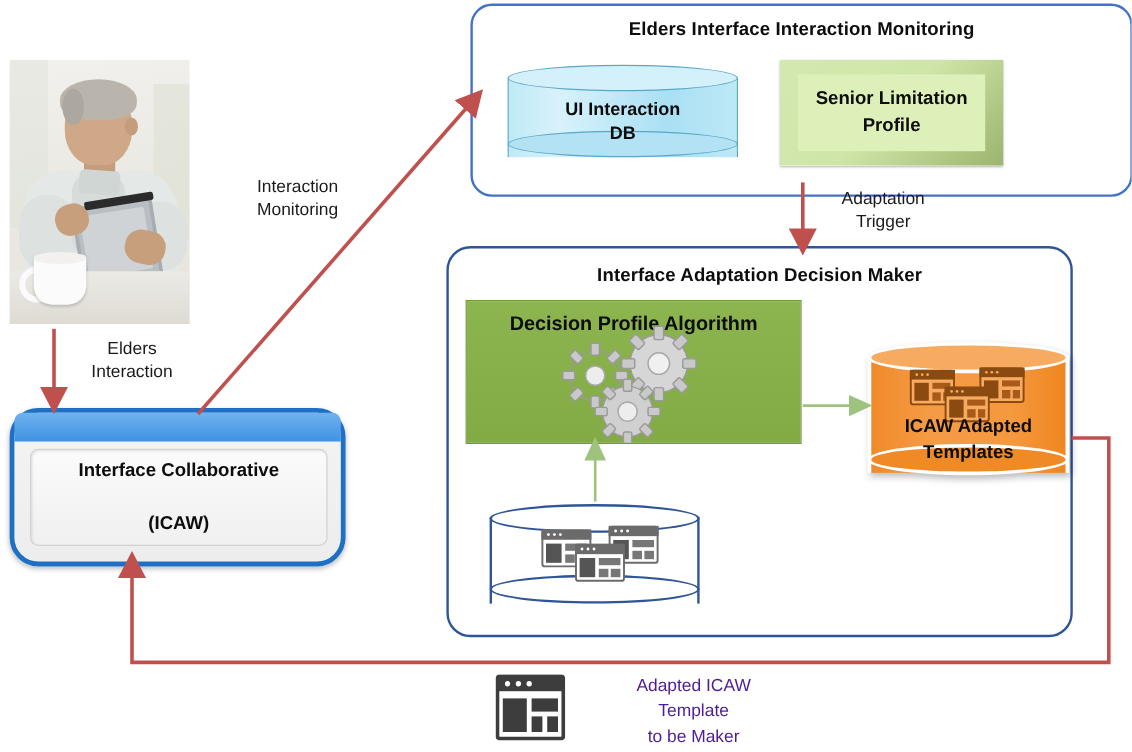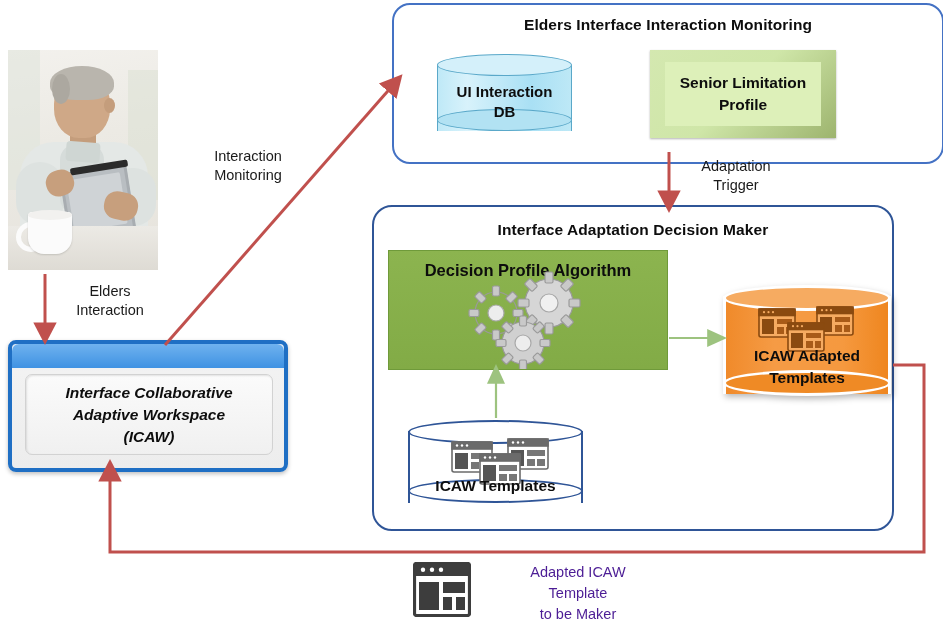--- a/index.html
+++ b/index.html
@@ -60,21 +60,21 @@
   .cyl .body{position:absolute;left:0;top:11px;width:100%;
              box-sizing:border-box;}
   .cyl .top{position:absolute;left:0;top:0;width:100%;height:22px;border-radius:50%;
             box-sizing:border-box;}
   .cyl .bot{position:absolute;left:0;width:100%;height:22px;border-radius:50%;
             box-sizing:border-box;}
   .cyl .lbl{position:absolute;width:100%;text-align:center;font-weight:bold;
             color:#0d0d0d;z-index:3;}
 
   
-  #ui-db{left:437px;top:54px;width:135px;height:88px;}
+  #ui-db{left:423px;top:54px;width:192px;height:88px;}
   #ui-db .body{height:66px;background:linear-gradient(90deg,#bfe9f7 0%,#d8f2fb 22%,#a9e0f4 70%,#bde8f6 100%);
                border-left:1.5px solid #5aa8c9;border-right:1.5px solid #5aa8c9;}
   #ui-db .top{background:#d4f0fa;border:1.5px solid #5aa8c9;}
   #ui-db .bot{top:55px;background:#b2e2f3;border:1.5px solid #5aa8c9;}
   #ui-db .lbl{top:28px;font-size:15px;line-height:20px;}
 
   
   #icaw-tpl{left:408px;top:420px;width:175px;height:94px;}
   #icaw-tpl .body{height:72px;background:#fff;
                   border-left:2px solid #2f5597;border-right:2px solid #2f5597;}
@@ -105,23 +105,23 @@
 
   
   #algo{left:388px;top:250px;width:278px;height:118px;
         background:linear-gradient(180deg,#8cb44f 0%,#82ab46 100%);
         border:1px solid #6f9a3a;}
   #algo .txt{position:absolute;top:10px;width:100%;text-align:center;
              font-weight:bold;font-size:16.5px;color:#0d0d0d;}
 
   
   #icaw-win{left:8px;top:340px;width:272px;height:124px;
-            border:4px solid #1f6fc4;border-radius:8px;
+            border:4px solid #1f6fc4;border-radius:24px;
             background:linear-gradient(180deg,#dfe9f4 0%,#f2f2f2 22%,#ededed 100%);
-            box-shadow:0 2px 4px rgba(0,0,0,.25);font-style:italic;}
+            box-shadow:0 2px 4px rgba(0,0,0,.25);}
   #icaw-win .titlebar{position:absolute;left:0;top:0;width:100%;height:24px;
                       background:linear-gradient(180deg,#6fb2ef 0%,#3f92e3 100%);
                       border-radius:7px 7px 0 0;}
   #icaw-win .panel{position:absolute;left:13px;top:30px;right:11px;bottom:13px;
                    background:linear-gradient(180deg,#fbfbfb 0%,#f0f0f0 100%);
                    border:1px solid #d2d2d2;border-radius:7px;
                    box-shadow:inset 1px 1px 2px rgba(0,0,0,.10);
                    display:flex;align-items:center;justify-content:center;}
   #icaw-win .ptxt{font-weight:bold;font-size:15.5px;color:#0d0d0d;text-align:center;
                   line-height:22px;}
@@ -275,21 +275,20 @@
           <circle cx="5" cy="3.5" r="1.2" fill="#fff" stroke="none"></circle>
           <circle cx="10" cy="3.5" r="1.2" fill="#fff" stroke="none"></circle>
           <circle cx="15" cy="3.5" r="1.2" fill="#fff" stroke="none"></circle>
           <rect x="3" y="11" width="13" height="16" fill="#555" stroke="none"></rect>
           <rect x="19" y="11" width="18" height="6" fill="#777" stroke="none"></rect>
           <rect x="19" y="20" width="8" height="7" fill="#777" stroke="none"></rect>
           <rect x="29" y="20" width="8" height="7" fill="#777" stroke="none"></rect>
         </g>
       </g>
     </svg>
-    <div class="lbl">ICAW Templates</div>
   </div>
 
   <div id="icaw-ad" class="cyl">
     <div class="body"></div>
       <div class="bot"></div>
       <div class="top"></div>
     <svg width="168" height="122" style="position:absolute;left:0;top:0;z-index:2;">
       <g stroke="#8a4a10" stroke-width="1.6" fill="#f6ab61">
         <g transform="translate(36,24)">
           <rect x="0" y="0" width="36" height="28" rx="2"></rect>
@@ -330,21 +329,21 @@
       <span>ICAW Adapted</span><br>
       <span>Templates</span>
     </div>
   </div>
 
   <div id="icaw-win" class="abs">
     <div class="titlebar"></div>
     <div class="panel">
       <div class="ptxt">
         <span>Interface Collaborative</span><br>
-        <span>Adaptive Workspace</span><br>
+        <br>
         <span>(ICAW)</span>
       </div>
     </div>
   </div>
 
   <svg class="layer">
     <defs>
       <marker id="redhead" markerWidth="9" markerHeight="9" refX="3.2" refY="4.5" orient="auto" markerUnits="strokeWidth">
         <path d="M0,0.6 L7.5,4.5 L0,8.4 z" fill="#c0504d"></path>
       </marker>

